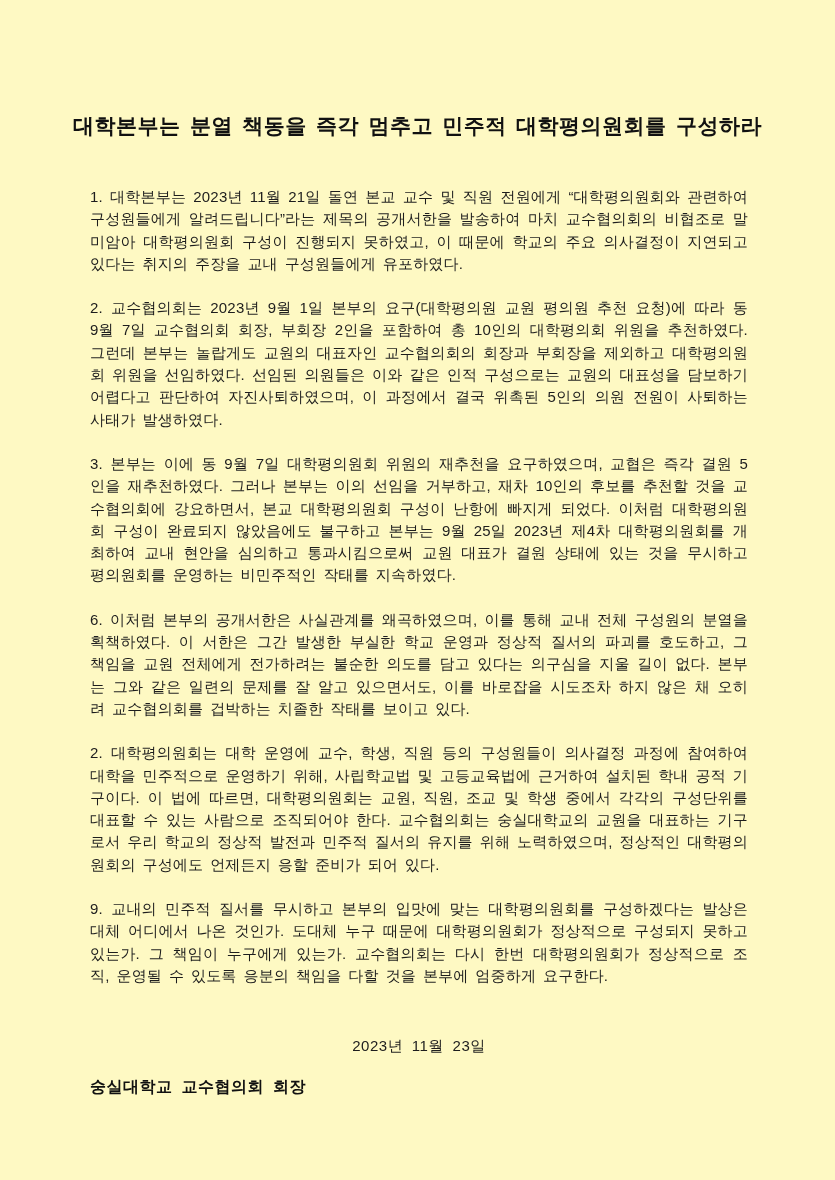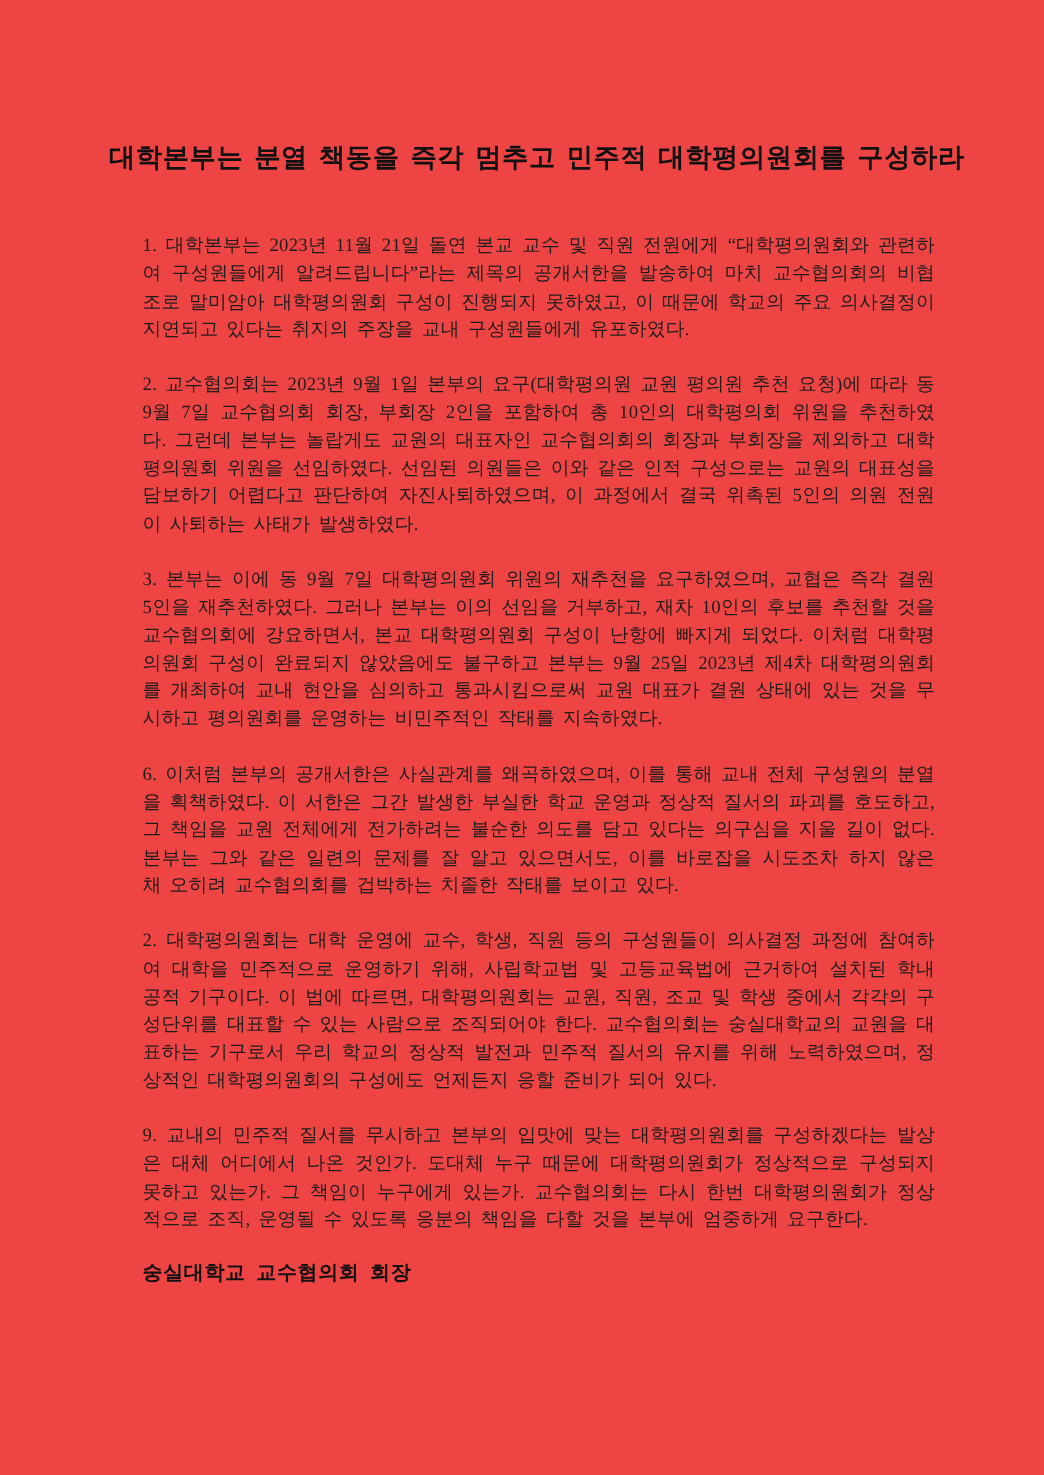--- a/index.html
+++ b/index.html
@@ -6,26 +6,25 @@
   html, body {
     margin: 0;
     padding: 0;
     background: #ffffff;
   }
   .page {
     position: relative;
     width: 835px;
     height: 1180px;
     margin: 0 auto;
-    background: #ef4444;
+    background: #fef9c3;
     color: #1d1d1d;
-    font-family: Liberation Serif, serif;
+    font-family: Liberation Sans, sans-serif;
     overflow: hidden;
     box-sizing: border-box;
-    padding-left: 24px;
   }
   .doc-title {
     margin: 0;
     padding: 110px 60px 0 60px;
     text-align: center;
     font-size: 21px;
     font-weight: bold;
     line-height: 32px;
     letter-spacing: 0.5px;
     color: #111111;
@@ -70,16 +69,17 @@
   <h1 class="doc-title">대학본부는 분열 책동을 즉각 멈추고 민주적 대학평의원회를 구성하라</h1>
 
   <div class="doc-body">
     <p class="doc-paragraph first">1. 대학본부는 2023년 11월 21일 돌연 본교 교수 및 직원 전원에게 “대학평의원회와 관련하여 구성원들에게 알려드립니다”라는 제목의 공개서한을 발송하여 마치 교수협의회의 비협조로 말미암아 대학평의원회 구성이 진행되지 못하였고, 이 때문에 학교의 주요 의사결정이 지연되고 있다는 취지의 주장을 교내 구성원들에게 유포하였다.</p>
     <p class="doc-paragraph">2. 교수협의회는 2023년 9월 1일 본부의 요구(대학평의원 교원 평의원 추천 요청)에 따라 동 9월 7일 교수협의회 회장, 부회장 2인을 포함하여 총 10인의 대학평의회 위원을 추천하였다. 그런데 본부는 놀랍게도 교원의 대표자인 교수협의회의 회장과 부회장을 제외하고 대학평의원회 위원을 선임하였다. 선임된 의원들은 이와 같은 인적 구성으로는 교원의 대표성을 담보하기 어렵다고 판단하여 자진사퇴하였으며, 이 과정에서 결국 위촉된 5인의 의원 전원이 사퇴하는 사태가 발생하였다.</p>
     <p class="doc-paragraph">3. 본부는 이에 동 9월 7일 대학평의원회 위원의 재추천을 요구하였으며, 교협은 즉각 결원 5인을 재추천하였다. 그러나 본부는 이의 선임을 거부하고, 재차 10인의 후보를 추천할 것을 교수협의회에 강요하면서, 본교 대학평의원회 구성이 난항에 빠지게 되었다. 이처럼 대학평의원회 구성이 완료되지 않았음에도 불구하고 본부는 9월 25일 2023년 제4차 대학평의원회를 개최하여 교내 현안을 심의하고 통과시킴으로써 교원 대표가 결원 상태에 있는 것을 무시하고 평의원회를 운영하는 비민주적인 작태를 지속하였다.</p>
     <p class="doc-paragraph">6. 이처럼 본부의 공개서한은 사실관계를 왜곡하였으며, 이를 통해 교내 전체 구성원의 분열을 획책하였다. 이 서한은 그간 발생한 부실한 학교 운영과 정상적 질서의 파괴를 호도하고, 그 책임을 교원 전체에게 전가하려는 불순한 의도를 담고 있다는 의구심을 지울 길이 없다. 본부는 그와 같은 일련의 문제를 잘 알고 있으면서도, 이를 바로잡을 시도조차 하지 않은 채 오히려 교수협의회를 겁박하는 치졸한 작태를 보이고 있다.</p>
     <p class="doc-paragraph">2. 대학평의원회는 대학 운영에 교수, 학생, 직원 등의 구성원들이 의사결정 과정에 참여하여 대학을 민주적으로 운영하기 위해, 사립학교법 및 고등교육법에 근거하여 설치된 학내 공적 기구이다. 이 법에 따르면, 대학평의원회는 교원, 직원, 조교 및 학생 중에서 각각의 구성단위를 대표할 수 있는 사람으로 조직되어야 한다. 교수협의회는 숭실대학교의 교원을 대표하는 기구로서 우리 학교의 정상적 발전과 민주적 질서의 유지를 위해 노력하였으며, 정상적인 대학평의원회의 구성에도 언제든지 응할 준비가 되어 있다.</p>
     <p class="doc-paragraph">9. 교내의 민주적 질서를 무시하고 본부의 입맛에 맞는 대학평의원회를 구성하겠다는 발상은 대체 어디에서 나온 것인가. 도대체 누구 때문에 대학평의원회가 정상적으로 구성되지 못하고 있는가. 그 책임이 누구에게 있는가. 교수협의회는 다시 한번 대학평의원회가 정상적으로 조직, 운영될 수 있도록 응분의 책임을 다할 것을 본부에 엄중하게 요구한다.</p>
 
+    <div class="doc-date">2023년 11월 23일</div>
 
     <div class="doc-signature">숭실대학교 교수협의회 회장</div>
   </div>
 </div>
 
 </body></html>

